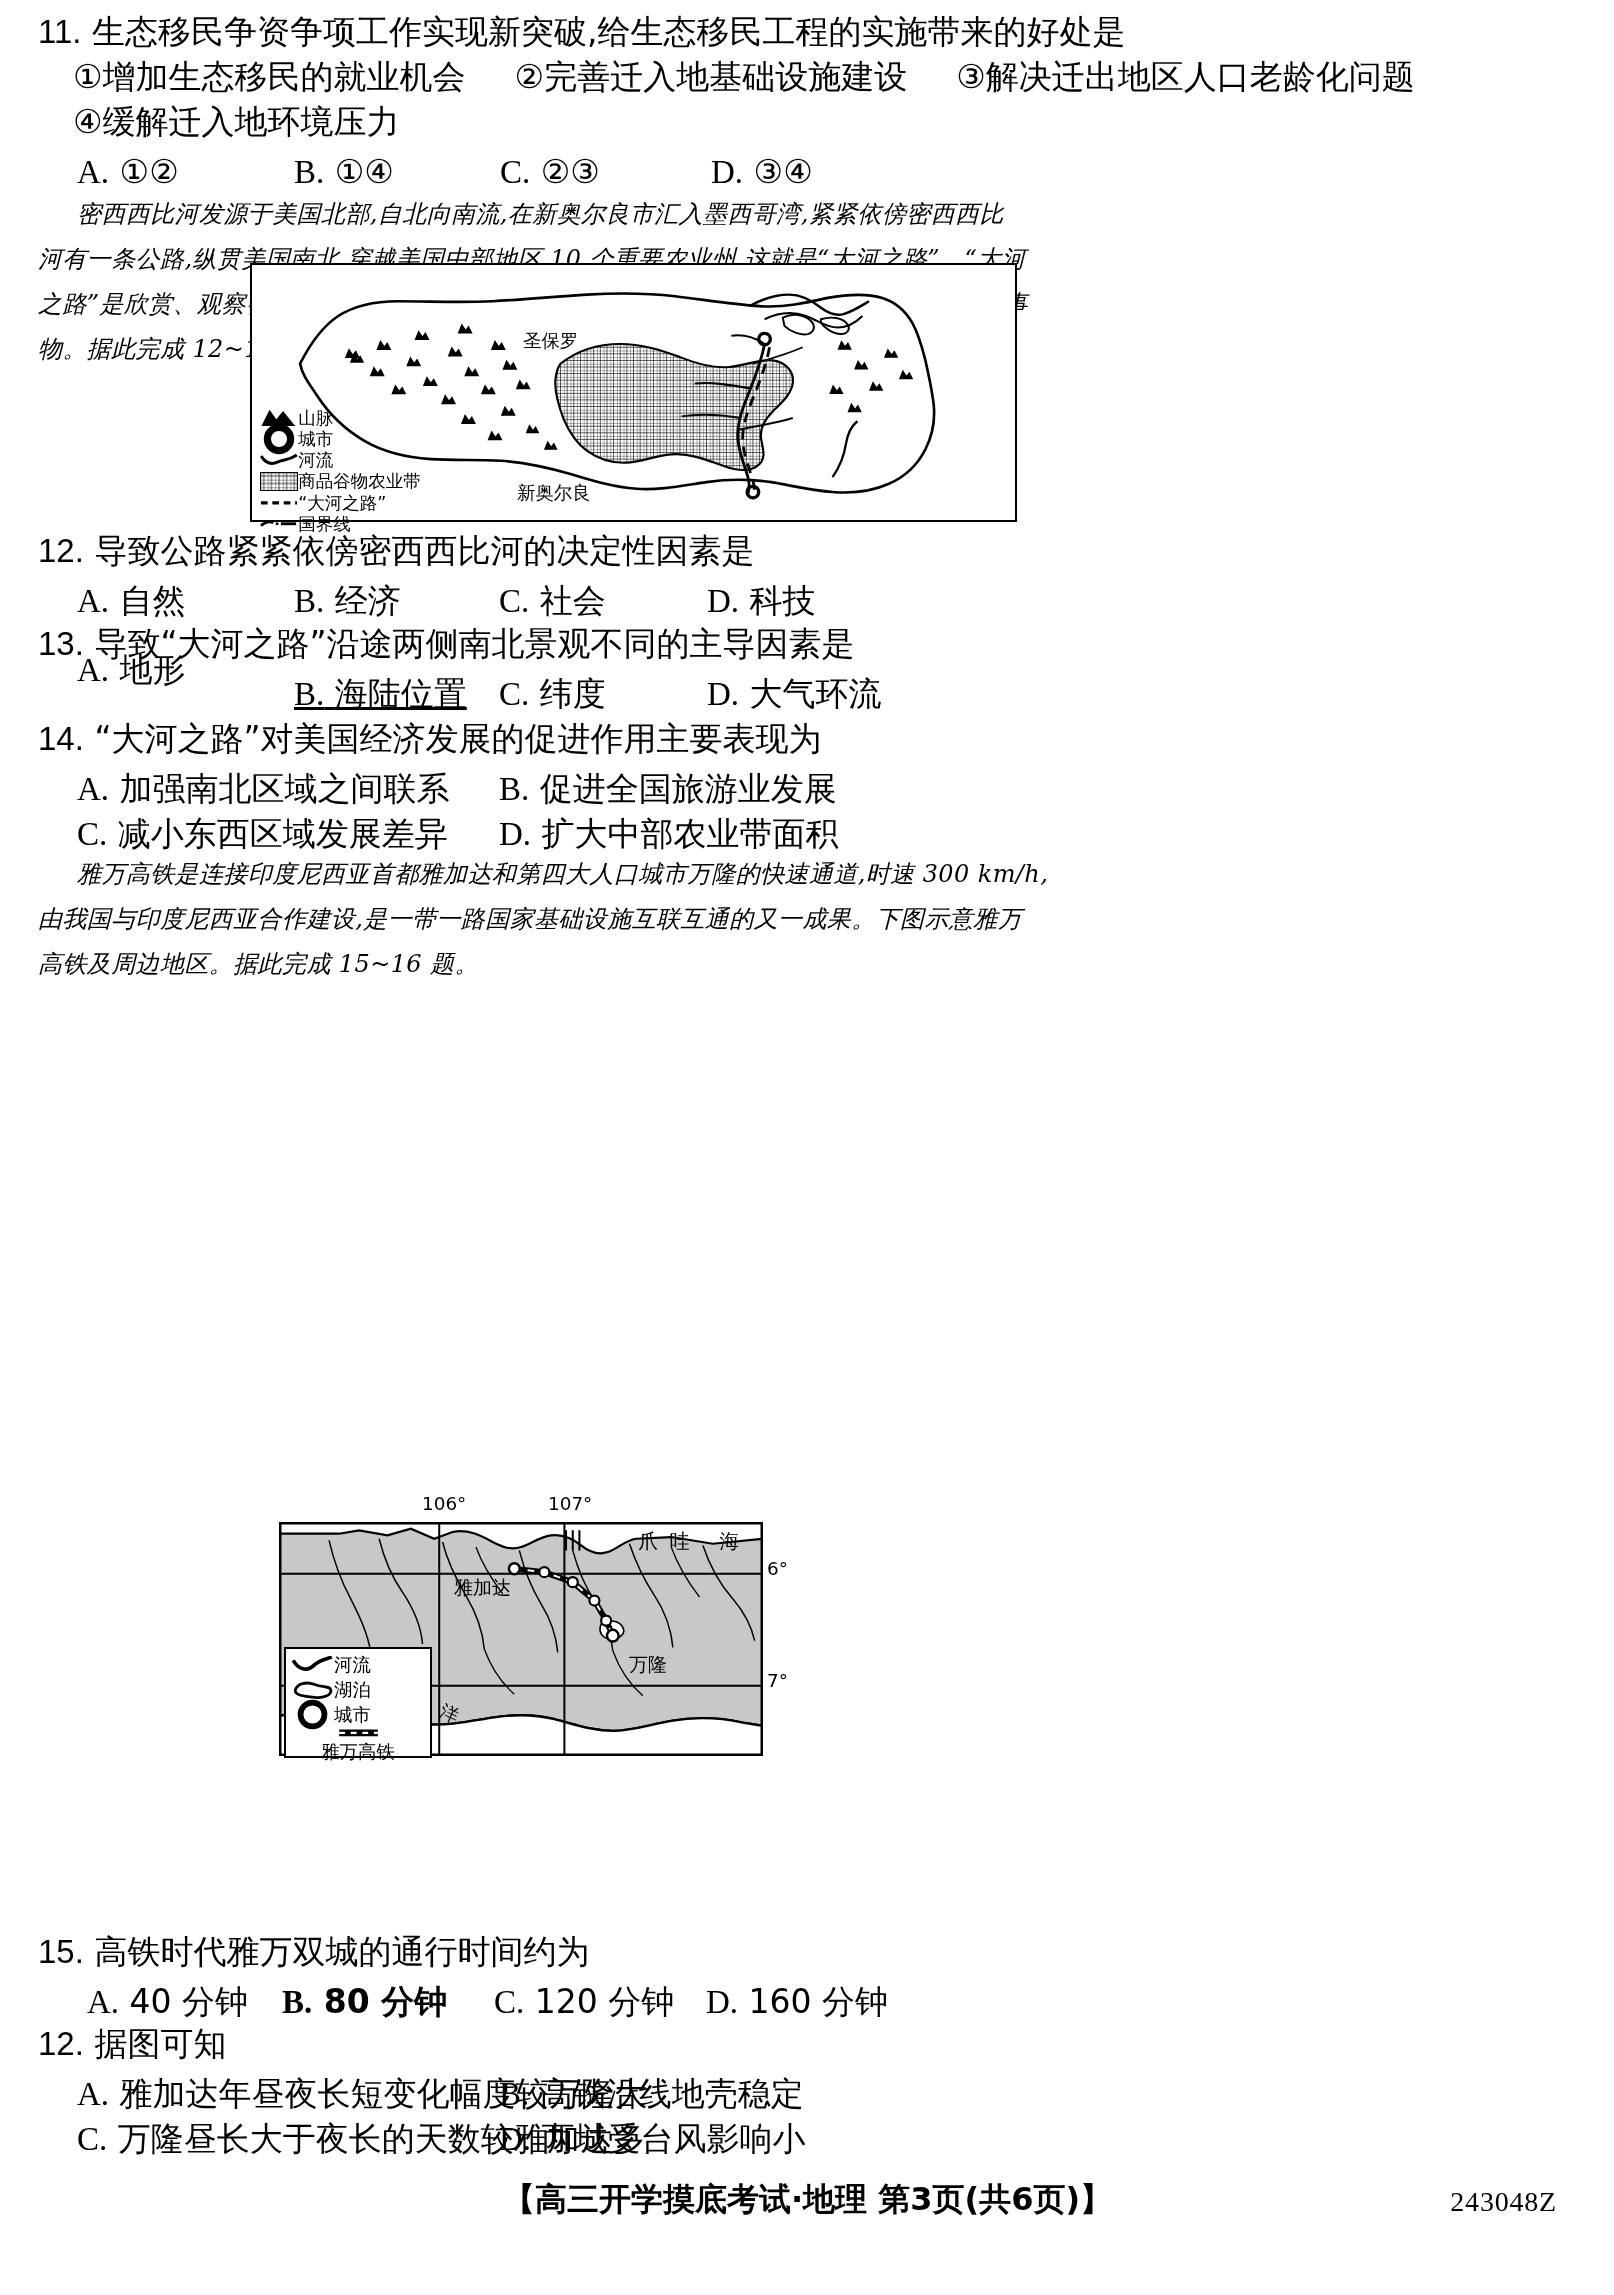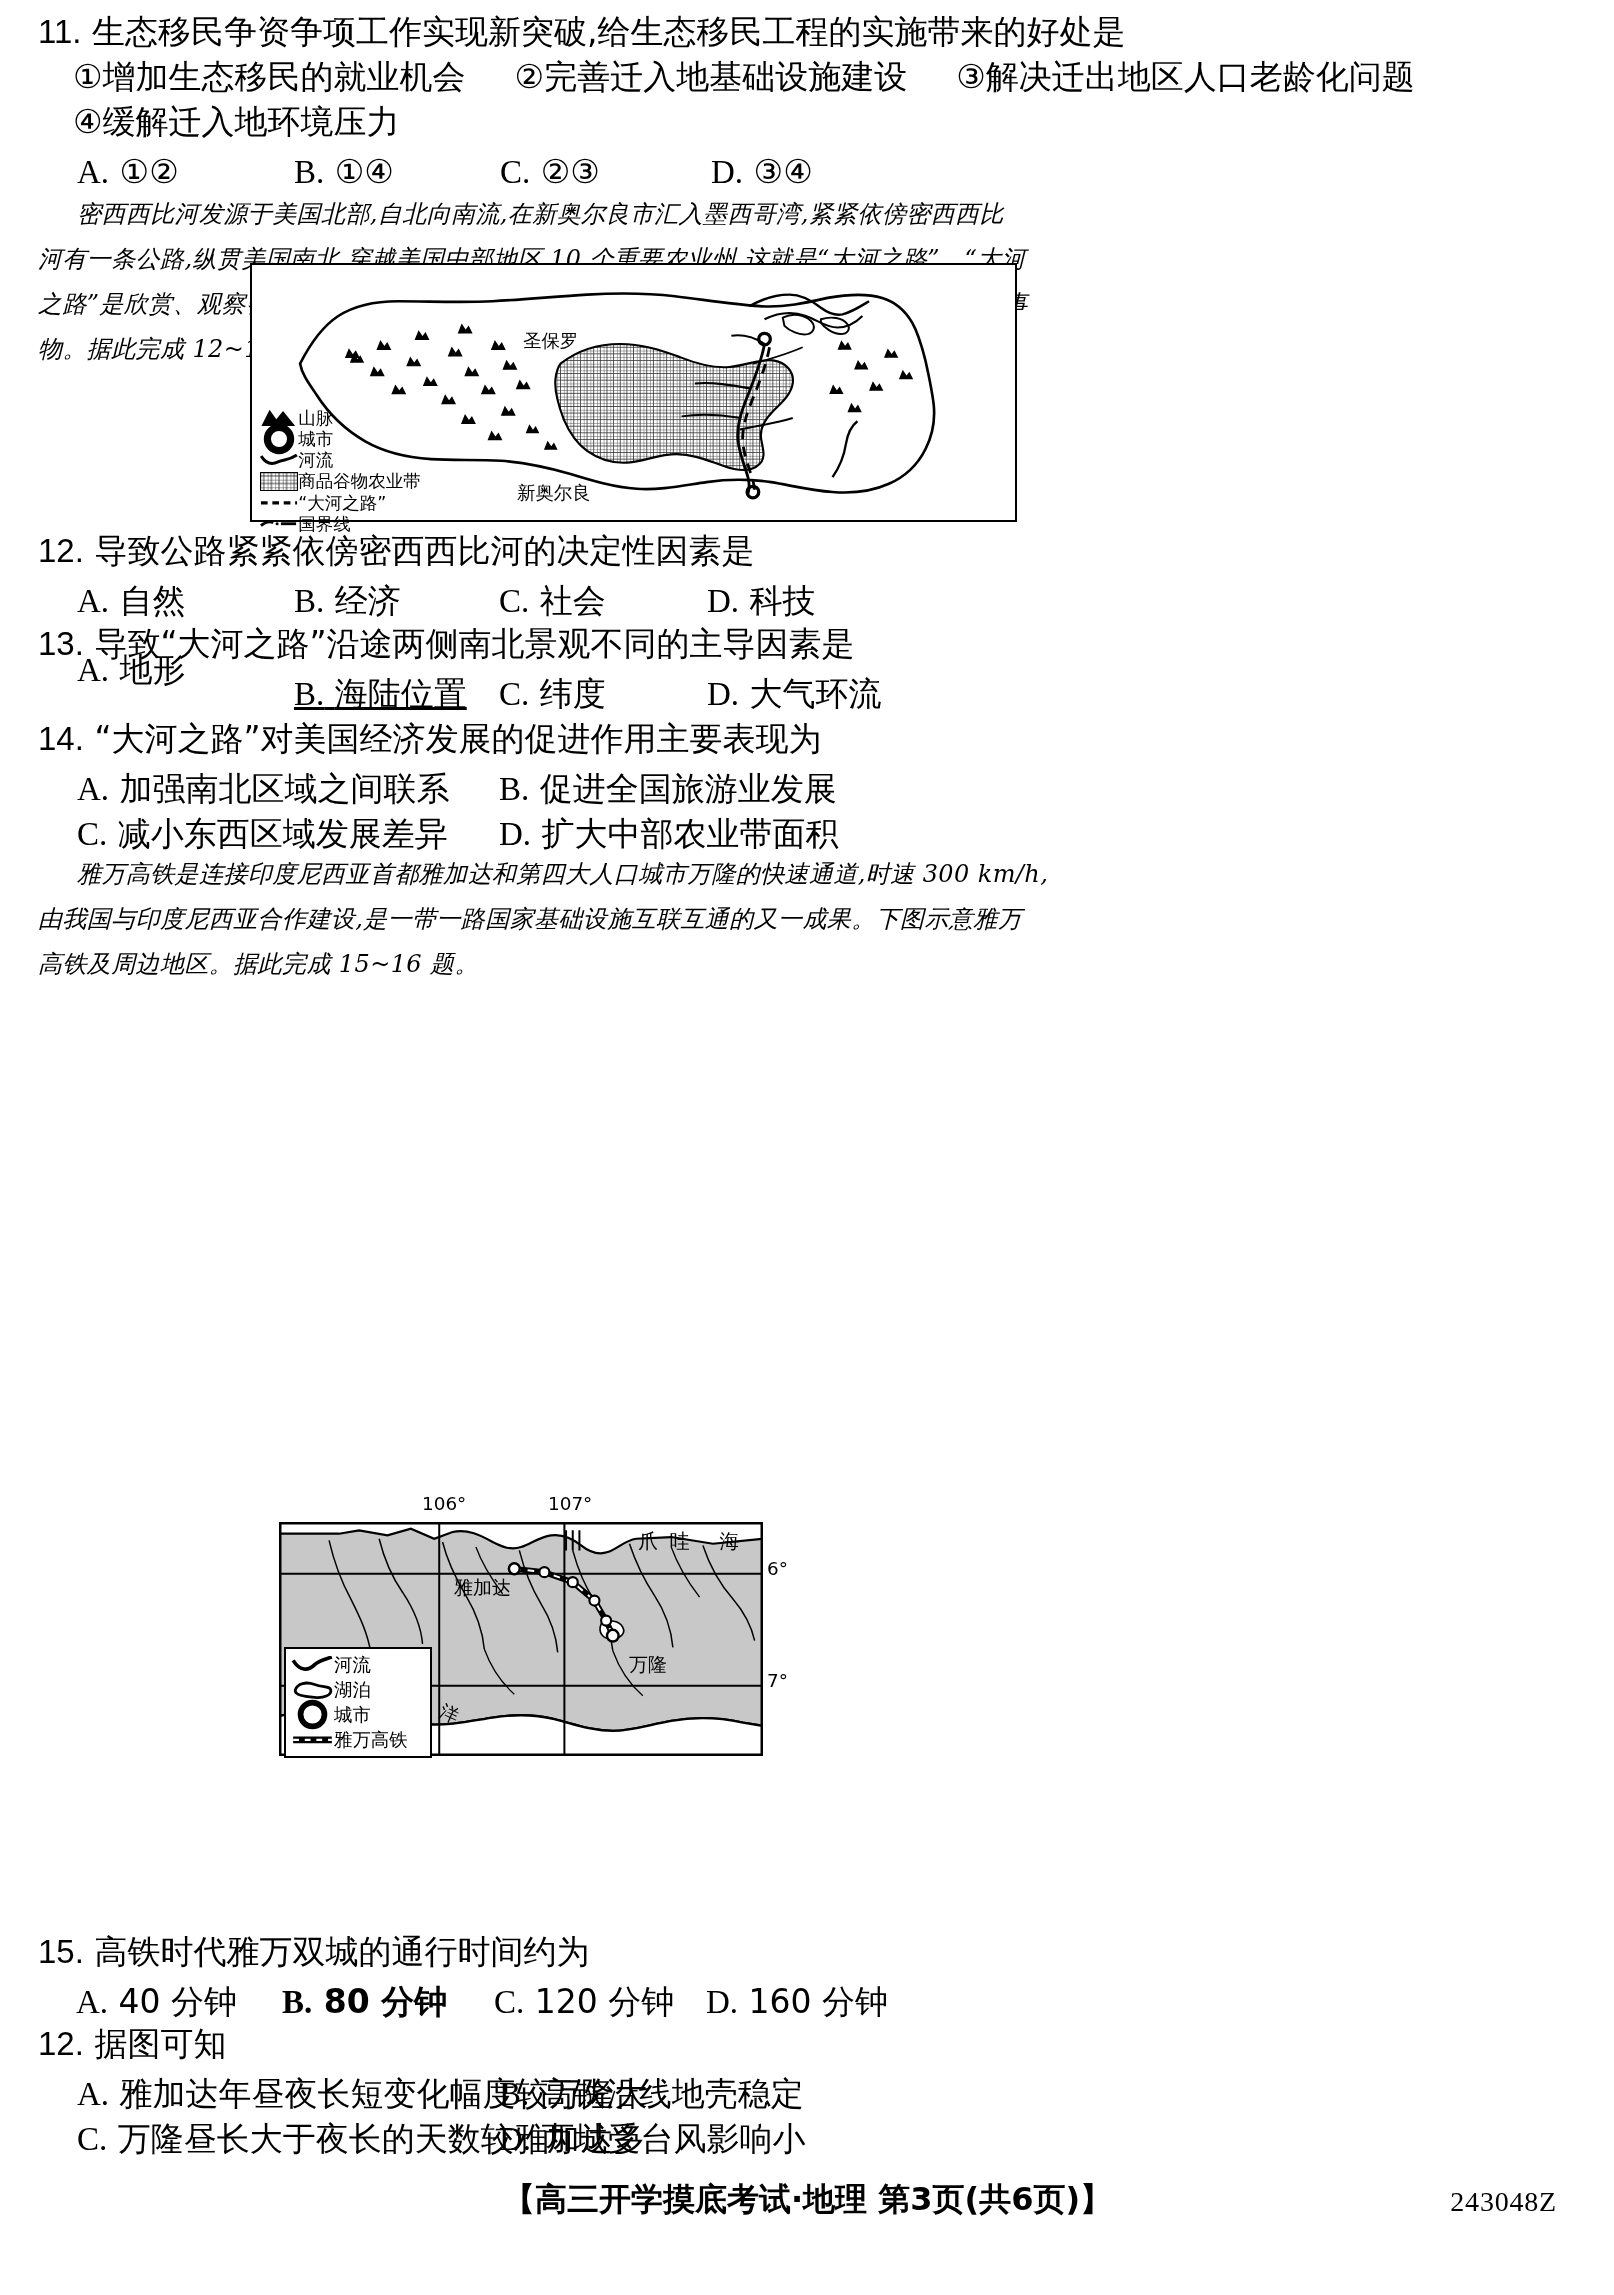--- a/index.html
+++ b/index.html
@@ -559,37 +559,37 @@
 
       <div style="display:flex;align-items:center;height:25px;">
         <span style="width:43px;display:flex;justify-content:center;">
           <svg width="15" height="15" viewBox="0 0 18 18">
               <circle cx="9" cy="9" r="5" fill="none" stroke="#000" stroke-width="2.4"></circle>
             </svg>
         </span>
         <span class="map-txt" style="font-size:18.4px;">城市</span>
       </div>
 
-      <div style="display:flex;align-items:center;height:25px;">
+      <div style="display:flex;align-items:center;height:25px;flex-direction:column;">
         <span style="width:43px;display:flex;justify-content:center;">
           <svg width="37" height="10" viewBox="0 0 44 12">
             <path d="M2 6 H42" stroke="#000" stroke-width="7"></path>
             <path d="M2 6 H42" stroke="#fff" stroke-width="2.4" stroke-dasharray="6 6"></path>
           </svg>
         </span>
         <span class="map-txt" style="font-size:18.4px;">雅万高铁</span>
       </div>
     </div>
   </div>
 
   <div class="abs qline" style="left:38px;top:1935px;">
     <span class="q-num">15.</span>
     <span>高铁时代雅万双城的通行时间约为</span>
   </div>
-  <div class="abs opt" style="left:76px;top:1980px;">
+  <div class="abs opt" style="left:87px;top:1980px;">
     <span class="lbl">A.</span>
     <span>40 分钟</span>
   </div>
   <div class="abs opt" style="left:282px;top:1980px;font-weight:bold;">
     <span class="lbl">B.</span>
     <span>80 分钟</span>
   </div>
   <div class="abs opt" style="left:494px;top:1980px;">
     <span class="lbl">C.</span>
     <span>120 分钟</span>

